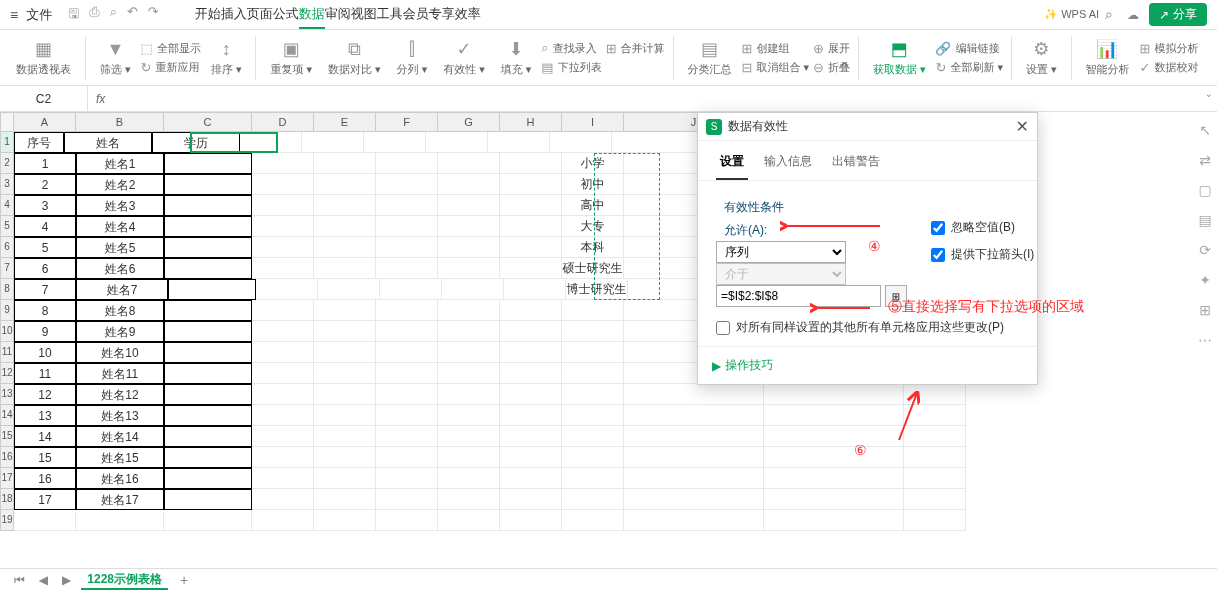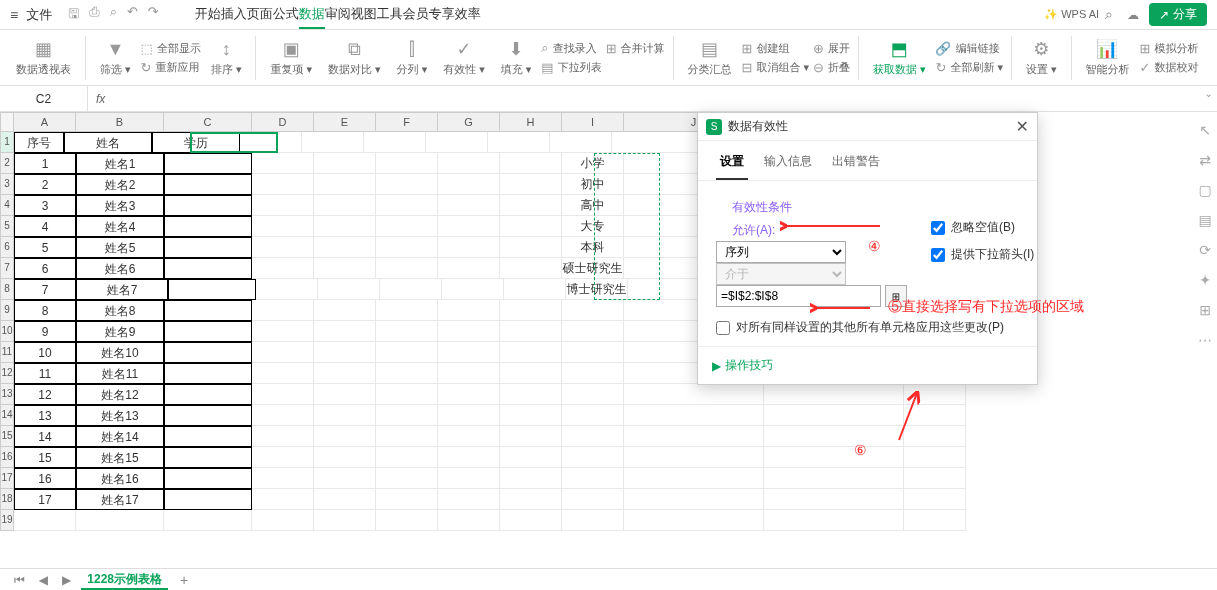--- a/index.html
+++ b/index.html
@@ -54,21 +54,21 @@
     .dialog { position: absolute; left: 697px; top: 112px; width: 341px; background: #fff; border: 1px solid #ccc; box-shadow: 0 4px 16px rgba(0,0,0,.2); z-index: 10; }
     .dlg-title { height: 28px; display: flex; align-items: center; padding: 0 8px; border-bottom: 1px solid #eee; }
     .dlg-title .s-ic { width: 16px; height: 16px; background: #0aa35b; color: #fff; border-radius: 3px; text-align: center; line-height: 16px; font-size: 10px; margin-right: 6px; }
     .dlg-title .ttl { flex: 1; font-size: 12px; }
     .dlg-close { font-size: 16px; color: #555; cursor: pointer; }
     .dlg-tabs { display: flex; gap: 12px; padding: 8px 18px 0; font-size: 12px; border-bottom:1px solid #eee; }
     .dlg-tabs span { padding: 4px 4px 8px; cursor: pointer; color:#666; }
     .dlg-tabs span.active { font-weight: 600; border-bottom: 2px solid #333; color:#000; }
     .dlg-body { padding: 12px 18px; display: flex; gap: 24px; }
     .dlg-left { flex: 1; }
-    .fld-lbl { font-size: 12px; color: #8b5cf6; margin: 6px 16px 2px; }
+    .fld-lbl { font-size: 12px; color: #0c4a6e; margin: 6px 8px 2px; }
     .fld-sel { width: 130px; height: 22px; border: 1px solid #aaa; font-size: 12px; padding: 0 4px; background: #fff; }
     .fld-sel.dis { background: #f2f2f2; color: #999; }
     .src-row { display: flex; align-items: flex-end; gap: 4px; }
     .src-input { flex:1; height: 22px; border: 1px solid #aaa; padding: 0 4px; font-size: 12px; }
     .src-btn { width: 22px; height: 22px; border:1px solid #aaa; background:#f5f5f5; font-size:10px; cursor:pointer; }
     .dlg-right { display:flex; flex-direction:column; gap:10px; padding-top:26px; font-size:12px; }
     .ck-row { display: flex; align-items: center; gap: 6px; white-space:nowrap; }
     .ck-row input { width:14px; height:14px; }
     .dlg-chk2 { padding: 0 18px 10px; }
     .dlg-btns { display: flex; justify-content: space-between; align-items: center; border-top: 1px solid #eee; padding: 10px 14px; }

